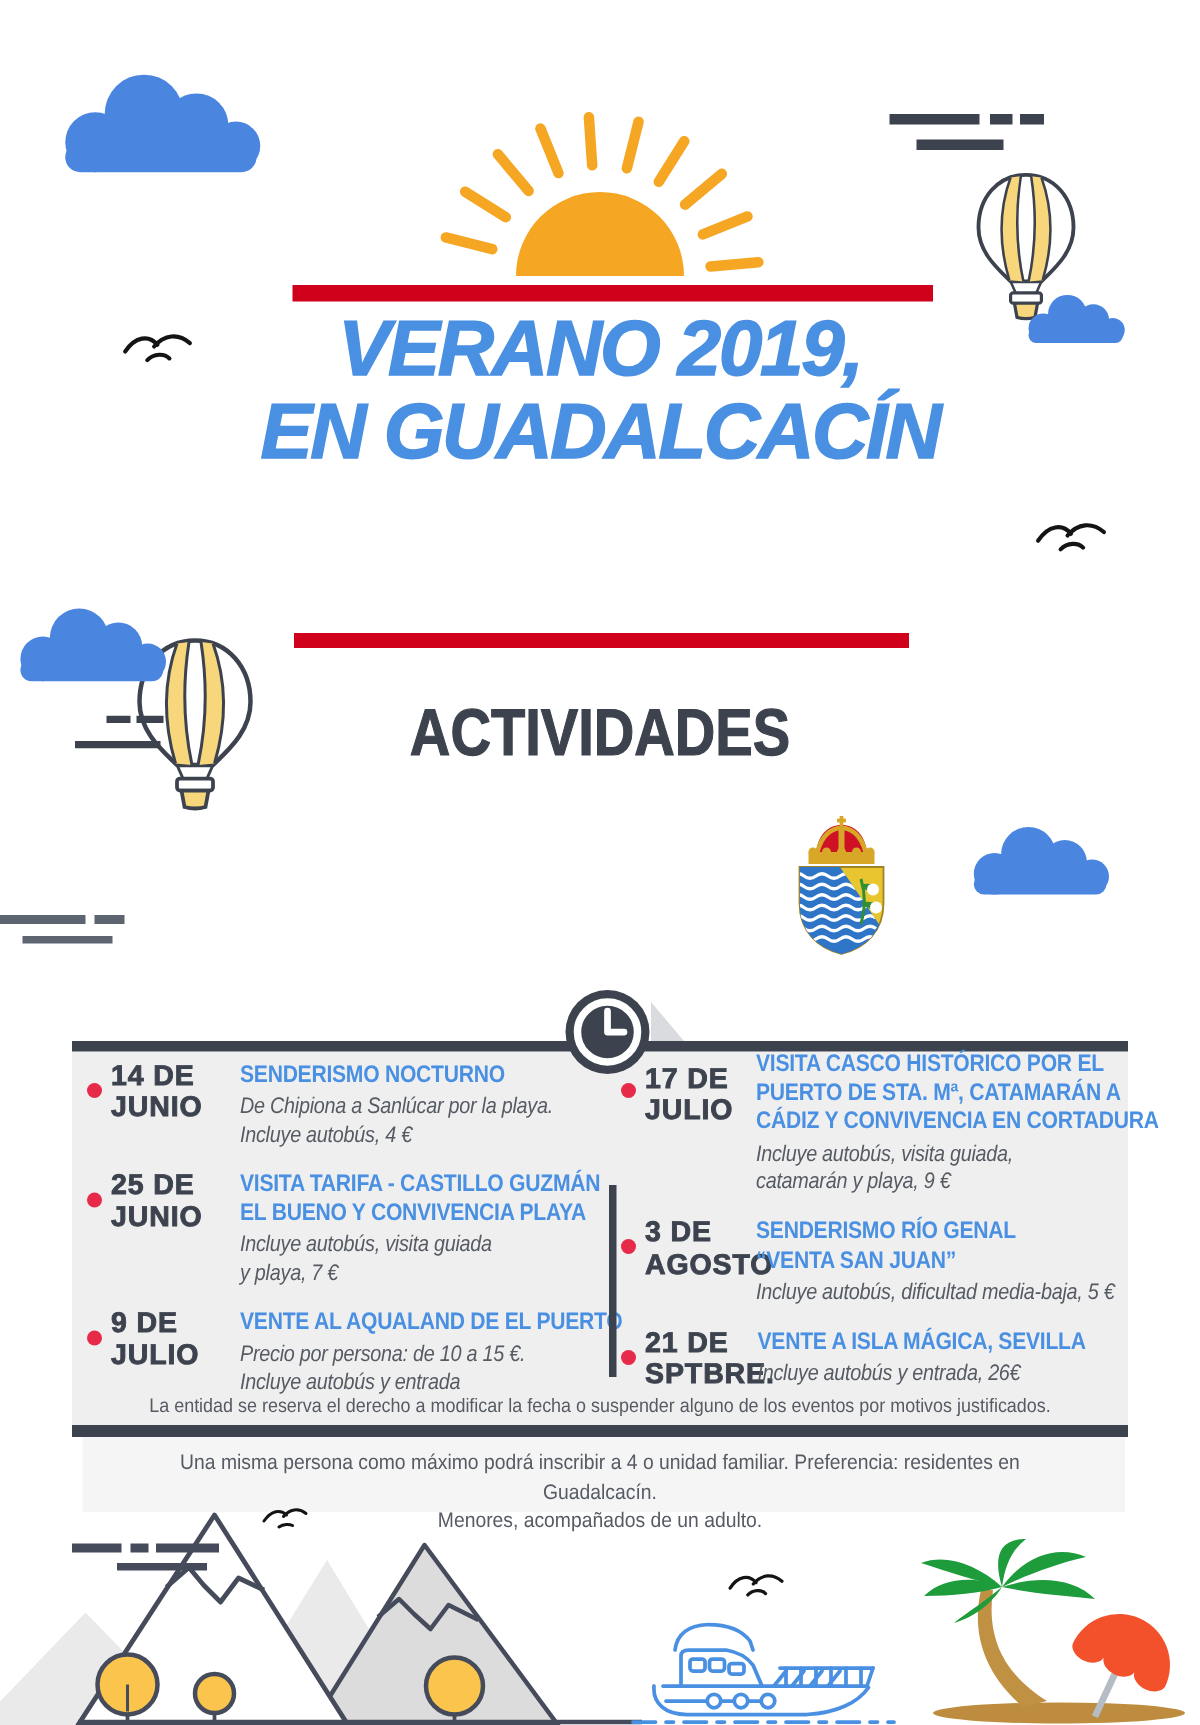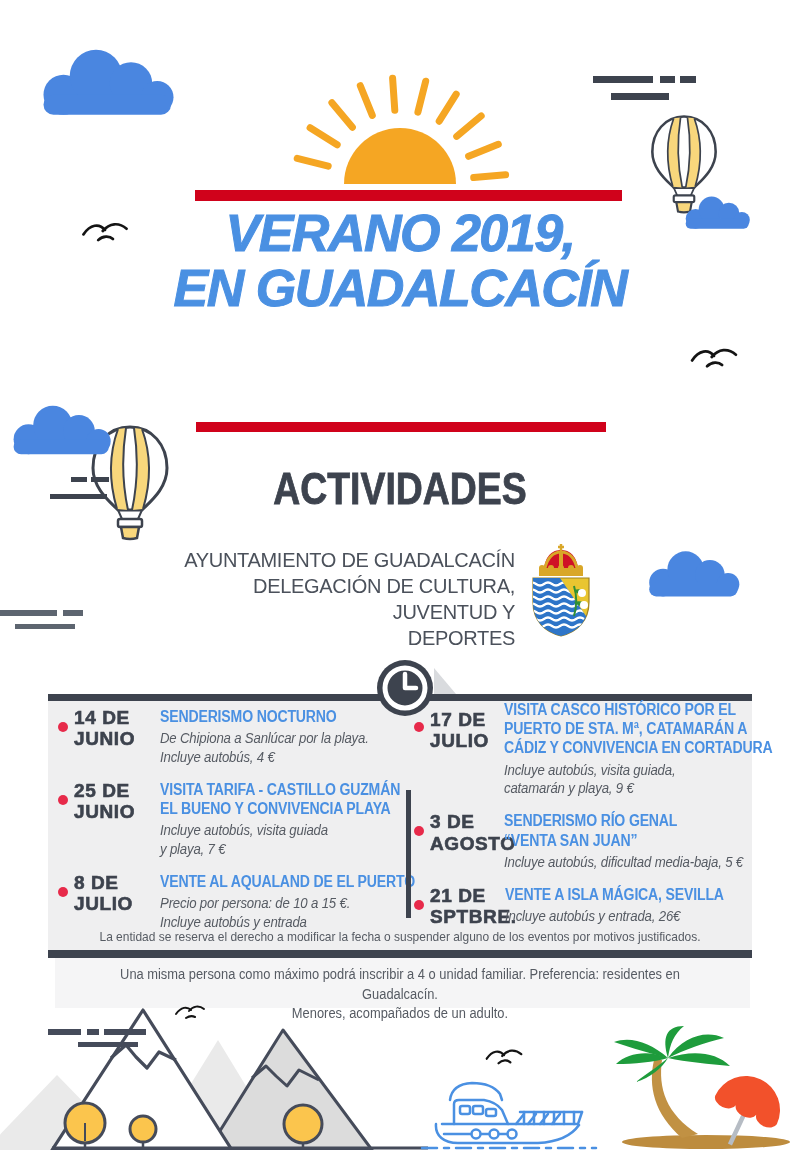--- a/index.html
+++ b/index.html
@@ -169,23 +169,20 @@
   <svg class="abs" style="left:48px;top:477px" width="62" height="22" viewBox="0 0 62 22">
     <g fill="#3d434e">
       <rect x="23" y="0" width="16" height="5"></rect>
         <rect x="43" y="0" width="18" height="5"></rect>
       <rect x="2" y="17" width="57" height="5"></rect>
     </g>
   </svg>
 
   <div class="abs section-title">ACTIVIDADES</div>
 
-  <div class="abs org-text">AYUNTAMIENTO DE GUADALCACÍN
-DELEGACIÓN DE CULTURA, JUVENTUD Y
-DEPORTES</div>
   <svg class="abs" style="left:524px;top:544px" width="74" height="94" viewBox="0 0 74 94">
     <defs>
       <clipPath id="shieldclip">
           <path d="M9,34 L65,34 L65,58 C65,77 53,88 37,92 C21,88 9,77 9,58 Z"></path>
         </clipPath>
       <clipPath id="waveclip">
           <path d="M9,34 L36,34 L66,78 L66,92 L9,92 Z"></path>
         </clipPath>
     </defs>
     <path d="M20,24 C22,10 30,6 37,6 C44,6 52,10 54,24 Z" fill="#cf1126"></path>
@@ -270,21 +267,21 @@
 JUNIO</div>
       <div class="ebody">
         <div class="etitle">VISITA TARIFA - CASTILLO GUZMÁN
 EL BUENO Y CONVIVENCIA PLAYA</div>
         <div class="edesc">Incluye autobús, visita guiada
 y playa, 7 €</div>
       </div>
     </div>
     <div class="event">
       <span class="dot"></span>
-      <div class="edate">8 DE
+      <div class="edate">9 DE
 JULIO</div>
       <div class="ebody">
         <div class="etitle">VENTE AL AQUALAND DE EL PUERTO</div>
         <div class="edesc">Precio por persona: de 10 a 15 €.
 Incluye autobús y entrada</div>
       </div>
     </div>
   </div>
 
   <div class="abs divider"></div>

